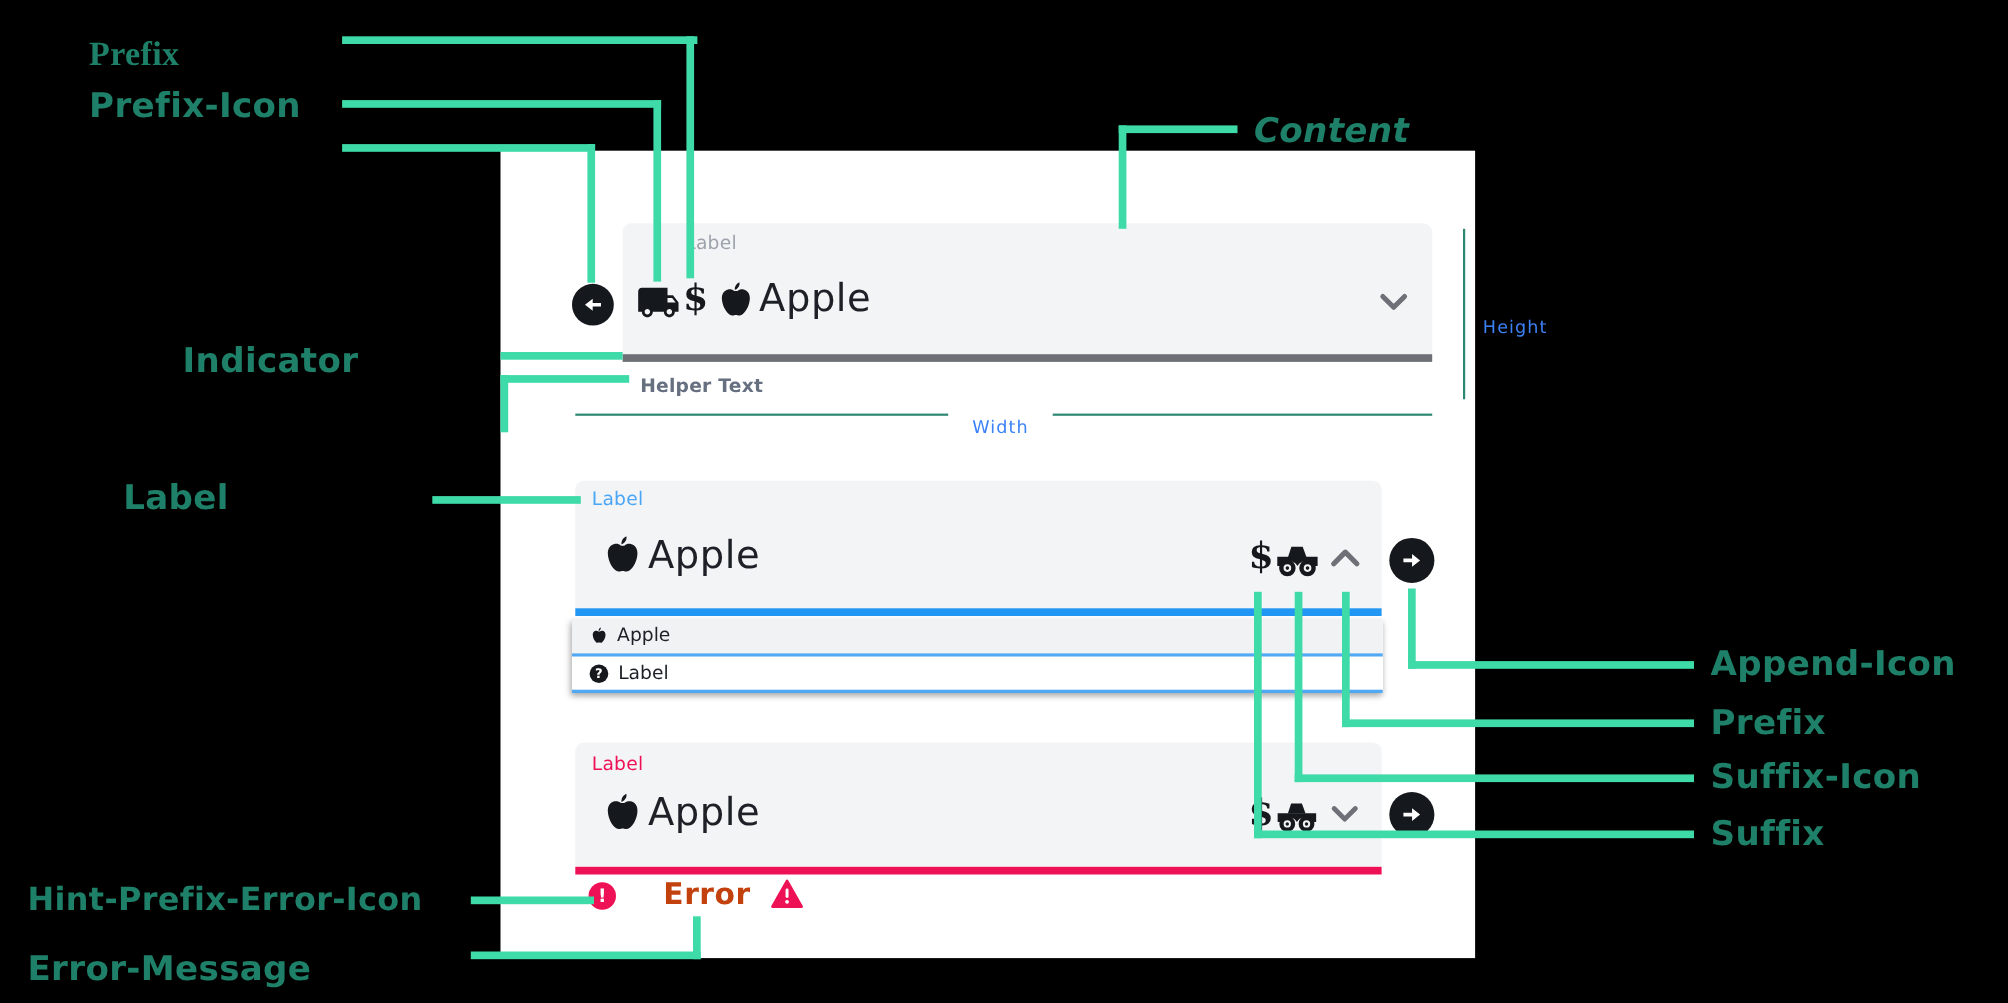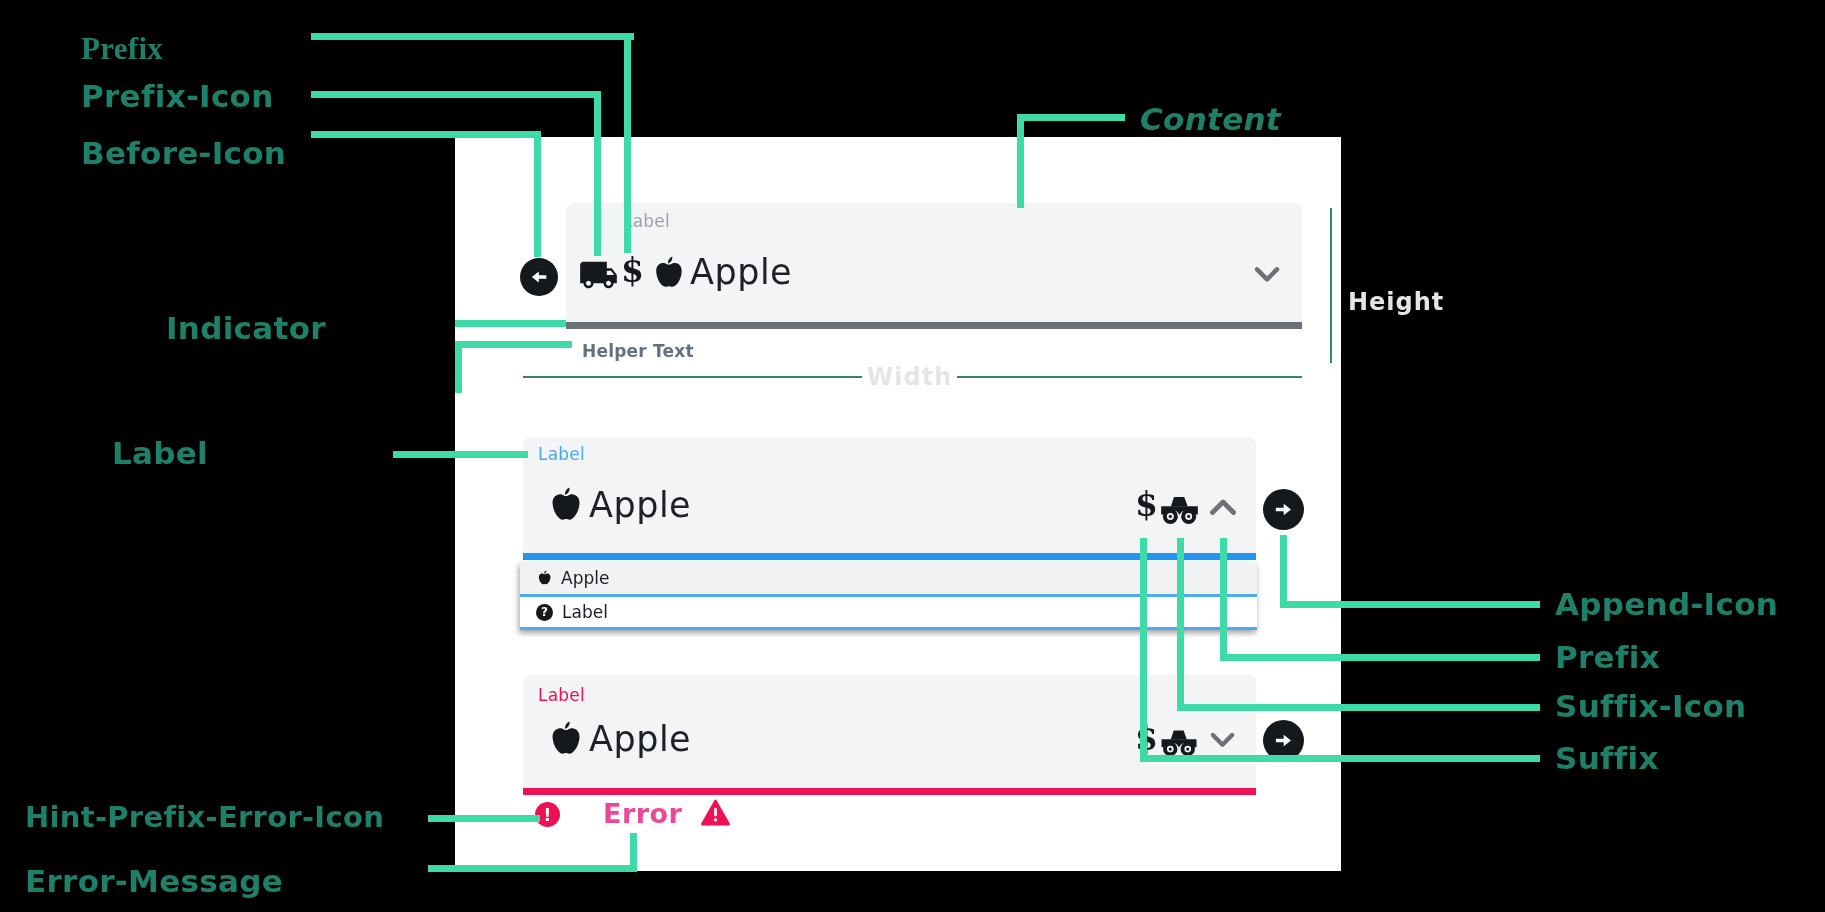--- a/index.html
+++ b/index.html
@@ -9,21 +9,21 @@
   
   #card{position:absolute;left:455px;top:137px;width:886px;height:734px;background:#fff;}
   
   .cl{position:absolute;background:#3edaa7;z-index:40;}
   
   .dl{position:absolute;background:#2e8871;z-index:30;}
   
   .co{position:absolute;font-weight:bold;font-size:31px;line-height:33px;color:#1e8068;
       letter-spacing:.3px;white-space:nowrap;z-index:45;}
   .co.right{text-align:left;}
-  .dim{position:absolute;font-size:24px;font-weight:700;color:#e5e5e5;letter-spacing:1px;
+  .dim{position:absolute;font-size:16px;font-weight:400;color:#3b82f6;letter-spacing:1px;
        white-space:nowrap;z-index:45;}
   
   .field{position:absolute;background:#f3f4f6;border-radius:8px 8px 0 0;}
   .fldlabel{position:absolute;font-size:17px;line-height:19px;letter-spacing:.2px;}
   .value{position:absolute;font-size:35px;line-height:38px;color:#1d2127;font-weight:500;
          letter-spacing:.5px;white-space:nowrap;}
   .dollar{position:absolute;font-family:"DejaVu Serif","Liberation Serif",serif;
           font-size:33px;line-height:36px;font-weight:600;color:#15181c;}
   .bar{position:absolute;height:7px;}
   .circle-btn{position:absolute;border-radius:50%;background:#15181c;display:flex;
@@ -32,21 +32,21 @@
   
   #dropdown{position:absolute;left:520px;top:562px;width:737px;z-index:20;
             box-shadow:-2px 3px 6px rgba(0,0,0,.22),0 3px 5px rgba(0,0,0,.18);}
   .opt{display:flex;align-items:center;gap:9px;padding-left:16px;
        font-size:17px;font-weight:500;color:#1d2127;border-bottom:3px solid #51a8f3;}
   .opt-icon{width:17px;height:17px;border-radius:50%;background:#15181c;color:#fff;
             font-size:12px;font-weight:bold;display:flex;align-items:center;justify-content:center;flex:0 0 auto;}
   
   .err-circle{position:absolute;width:25px;height:25px;border-radius:50%;background:#ee1155;
               color:#fff;font-size:17px;font-weight:bold;display:flex;align-items:center;justify-content:center;}
-  .err-text{position:absolute;font-size:27px;font-weight:bold;color:#ec4899;letter-spacing:.5px;text-align:right;}
+  .err-text{position:absolute;font-size:27px;font-weight:bold;color:#c2410c;letter-spacing:.5px;text-align:right;}
   svg{display:block;}
 </style>
 </head>
 <body>
 
 <div id="canvas">
 
   <div id="card"></div>
 
   <div class="field" style="left:566px;top:203px;width:736px;height:119px;"></div>
@@ -208,26 +208,25 @@
   <div class="cl" style="left:428px;top:815px;width:112px;height:7px;"></div>
   <div class="cl" style="left:428px;top:865px;width:209px;height:7px;"></div>
   <div class="cl" style="left:630px;top:833px;width:7px;height:39px;"></div>
 
   <div class="dl" style="left:523px;top:376px;width:339px;height:2px;"></div>
   <div class="dl" style="left:957px;top:376px;width:345px;height:2px;"></div>
   <div class="dl" style="left:1330px;top:208px;width:2px;height:155px;"></div>
 
   <div class="co" style="left:81px;top:32px;font-family:Liberation Serif, serif;">Prefix</div>
   <div class="co" style="left:81px;top:80px;">Prefix-Icon</div>
-  <div class="co" style="left:81px;top:137px;">Before-Icon</div>
   <div class="co right" style="left:166px;top:312px;width:260px;">Indicator</div>
   <div class="co right" style="left:112px;top:437px;width:260px;">Label</div>
   <div class="co" style="left:1140px;top:103px;font-style:italic;">Content</div>
   <div class="dim" style="left:1348px;top:288px;">Height</div>
-  <div class="dim" style="left:862px;top:363px;width:95px;text-align:center;">Width</div>
+  <div class="dim" style="left:862px;top:379px;width:95px;text-align:center;">Width</div>
   <div class="co" style="left:1555px;top:588px;">Append-Icon</div>
   <div class="co" style="left:1555px;top:641px;">Prefix</div>
   <div class="co" style="left:1555px;top:690px;">Suffix-Icon</div>
   <div class="co" style="left:1555px;top:742px;">Suffix</div>
   <div class="co" style="left:25px;top:801px;font-size:29px;">Hint-Prefix-Error-Icon</div>
   <div class="co" style="left:25px;top:865px;">Error-Message</div>
 
 </div>
 
 </body></html>

